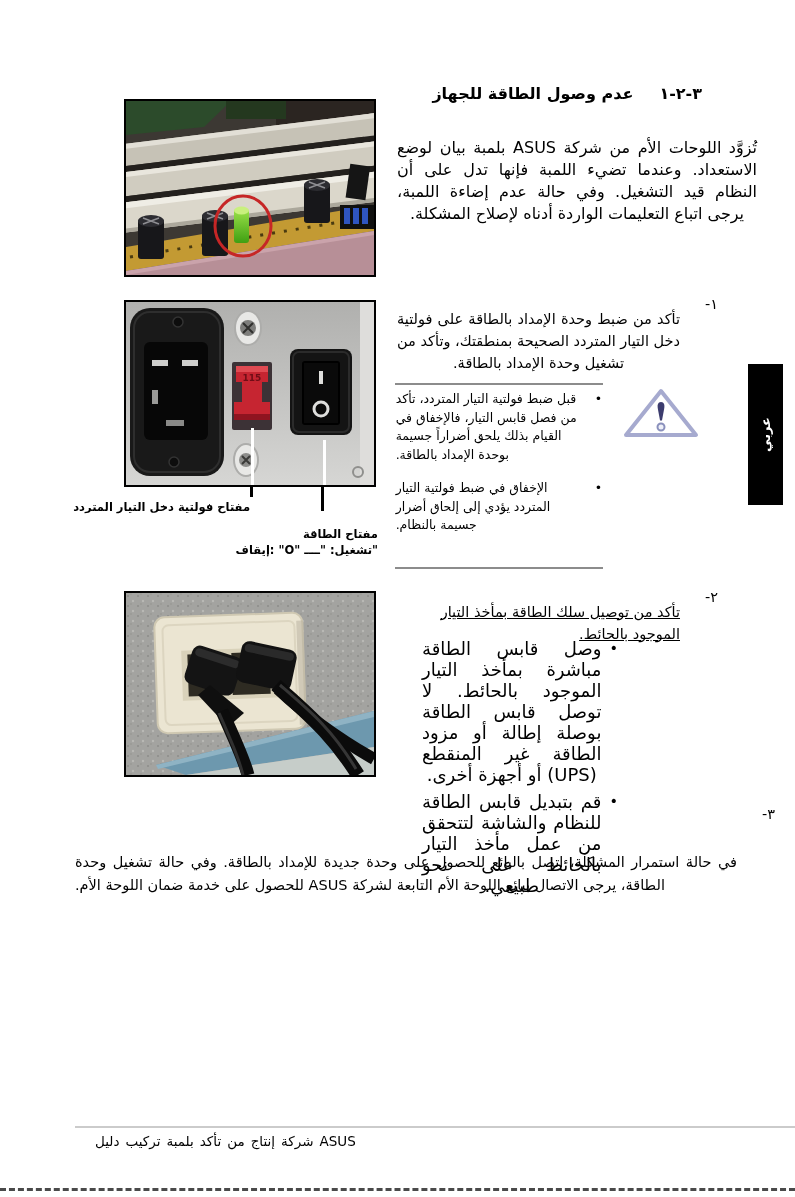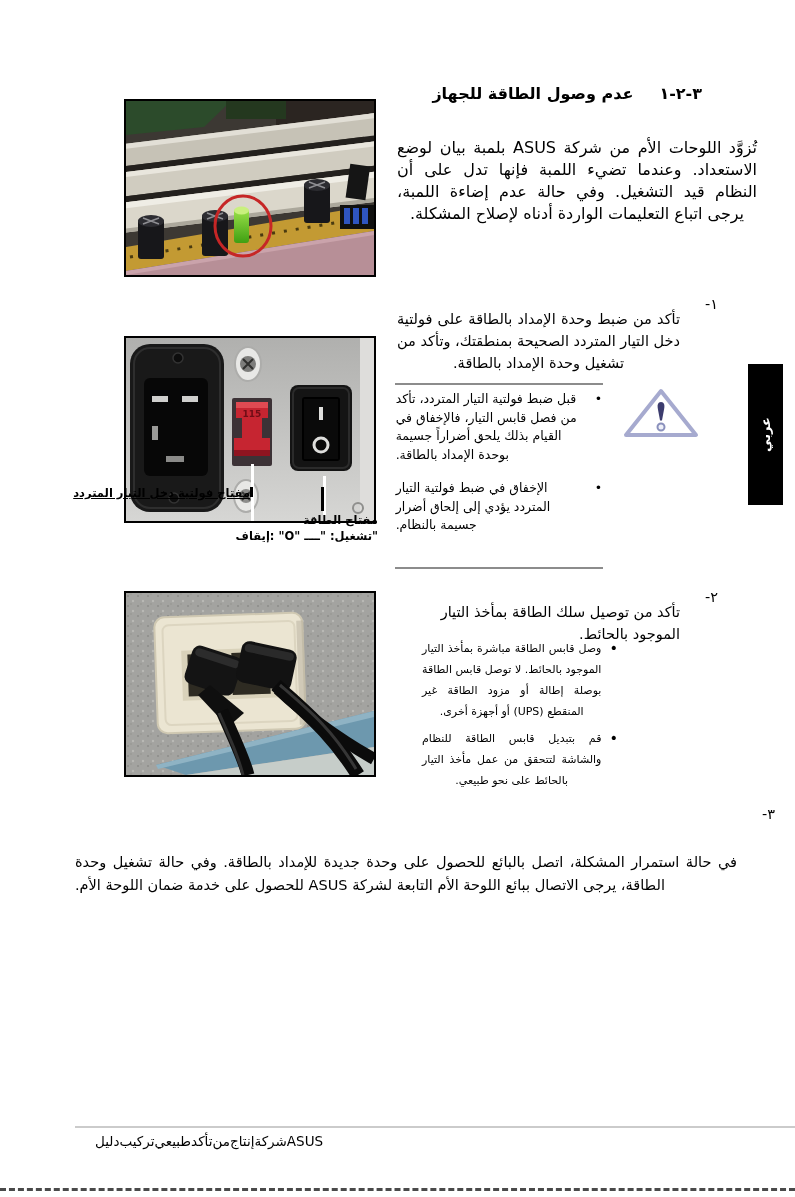--- a/index.html
+++ b/index.html
@@ -12,58 +12,58 @@
   .sec-num,.sec-title{font-size:16px;font-weight:bold;white-space:nowrap;}
   
   .para{font-size:16px;line-height:22px;direction:rtl;}
   .intro{position:absolute;top:121px;right:38px;width:360px;text-align:justify;text-align-last:center;}
   .step{position:absolute;display:flex;gap:12px;direction:rtl;}
   .step-marker{font-size:14.5px;line-height:22px;min-width:26px;white-space:nowrap;}
   .step-text{font-size:14.5px;line-height:22px;}
   .step1{top:293px;right:77px;}
   .step1 .step-text{width:283px;text-align:justify;text-align-last:center;}
   .step2{top:586px;right:77px;}
-  .step2 .step-text{width:262px;text-align:right;}
+  .step2 .step-text{width:262px;text-align:right;text-decoration:underline;}
   .step3{top:803px;right:20px;}
   .step3 .step-text{width:662px;line-height:22.5px;text-align:justify;text-align-last:left;margin-top:48px;}
   
   .sub-bullets{position:absolute;top:638px;right:177px;width:196px;direction:rtl;}
   .sub-bullet{display:flex;gap:8px;direction:rtl;margin-bottom:6px;}
   .sub-bullet .dot{font-size:14.5px;line-height:21px;}
-  .sub-bullet .btxt{font-size:11px;line-height:21px;width:182px;text-align:justify;text-align-last:center;}
+  .sub-bullet .btxt{font-size:18px;line-height:21px;width:182px;text-align:justify;text-align-last:center;}
   
   .rule{position:absolute;height:2px;background:#8c8c8c;}
   .rule-top{left:395px;top:383px;width:208px;}
   .rule-bottom{left:395px;top:567px;width:208px;}
   .warn-icon{position:absolute;left:621px;top:387px;width:80px;height:54px;}
   .warn-list{position:absolute;top:390px;right:193px;width:212px;direction:rtl;}
   .warn-item{display:flex;gap:7px;direction:rtl;margin-bottom:15px;}
   .warn-item .dot{font-size:12.5px;line-height:18.5px;}
   .warn-item .btxt{font-size:12.5px;line-height:18.5px;text-align:left;width:192px;}
   
   .fig{position:absolute;border:2px solid #000;background:#888;}
   .fig svg{display:block;}
   .fig1{left:124px;top:99px;width:248px;height:174px;}
-  .fig2{left:124px;top:300px;width:248px;height:183px;margin-top:36px;}
+  .fig2{left:124px;top:300px;width:248px;height:183px;}
   .fig3{left:124px;top:591px;width:248px;height:182px;}
   
   .stub{position:absolute;width:3px;background:#000;}
   .stub1{left:250px;top:487px;height:10px;}
   .stub2{left:321px;top:487px;height:24px;}
   .callout-label{position:absolute;font-size:11.5px;font-weight:bold;line-height:16px;white-space:nowrap;direction:rtl;text-align:right;}
-  .lbl-voltage{right:545px;top:485px;text-decoration:underline;}
-  .lbl-power{right:417px;top:512px;text-align:right;}
+  .lbl-voltage{right:545px;top:499px;}
+  .lbl-power{right:417px;top:526px;text-align:right;}
   .lbl-power .states{direction:ltr;unicode-bidi:isolate;display:block;}
   
   .lang-tab{position:absolute;left:748px;top:364px;width:35px;height:141px;background:#000;
     display:flex;align-items:center;justify-content:center;}
   .lang-tab span{transform:rotate(-90deg);color:#fff;font-size:13px;font-weight:bold;letter-spacing:1px;white-space:nowrap;}
   
   .footer-rule{position:absolute;left:75px;top:1126px;width:720px;height:2px;background:#cbcbcb;}
-  .footer{position:absolute;left:95px;top:1133px;direction:ltr;display:flex;font-size:13.5px;}
+  .footer{position:absolute;left:95px;top:1133px;direction:ltr;display:flex;gap:6px;font-size:13.5px;}
   .page-break{position:absolute;left:0;top:1188px;width:795px;border-top:3px dashed #4a4a4a;}
 </style>
 </head>
 <body>
 
 <div class="page">
 
   <div class="title-row">
     <span class="sec-num">٣-٢-١</span>
     <span class="sec-title">عدم وصول الطاقة للجهاز</span>
@@ -274,21 +274,21 @@
 
   <div class="step step3">
     <span class="step-marker">٣-</span>
     <p class="step-text">في حالة استمرار المشكلة، اتصل بالبائع للحصول على وحدة جديدة للإمداد بالطاقة. وفي حالة تشغيل وحدة الطاقة، يرجى الاتصال ببائع اللوحة الأم التابعة لشركة ASUS للحصول على خدمة ضمان اللوحة الأم.</p>
   </div>
 
   <div class="footer-rule"></div>
   <div class="footer">
       <span>دليل</span>
       <span>تركيب</span>
-      <span>طبيعي</span>
+      <span>بلمبة</span>
       <span>تأكد</span>
       <span>من</span>
       <span>إنتاج</span>
       <span>شركة</span>
       <span>ASUS</span>
     </div>
   <div class="page-break"></div>
 
 </div>
 

